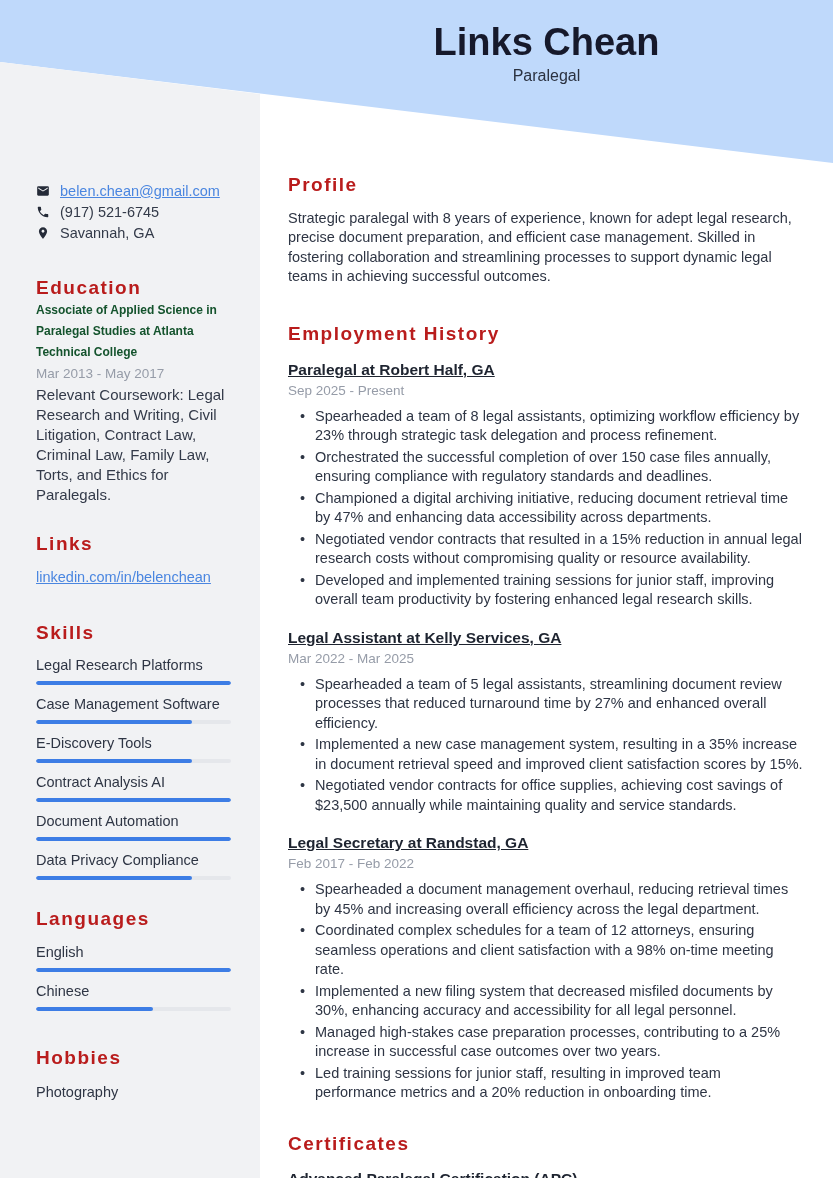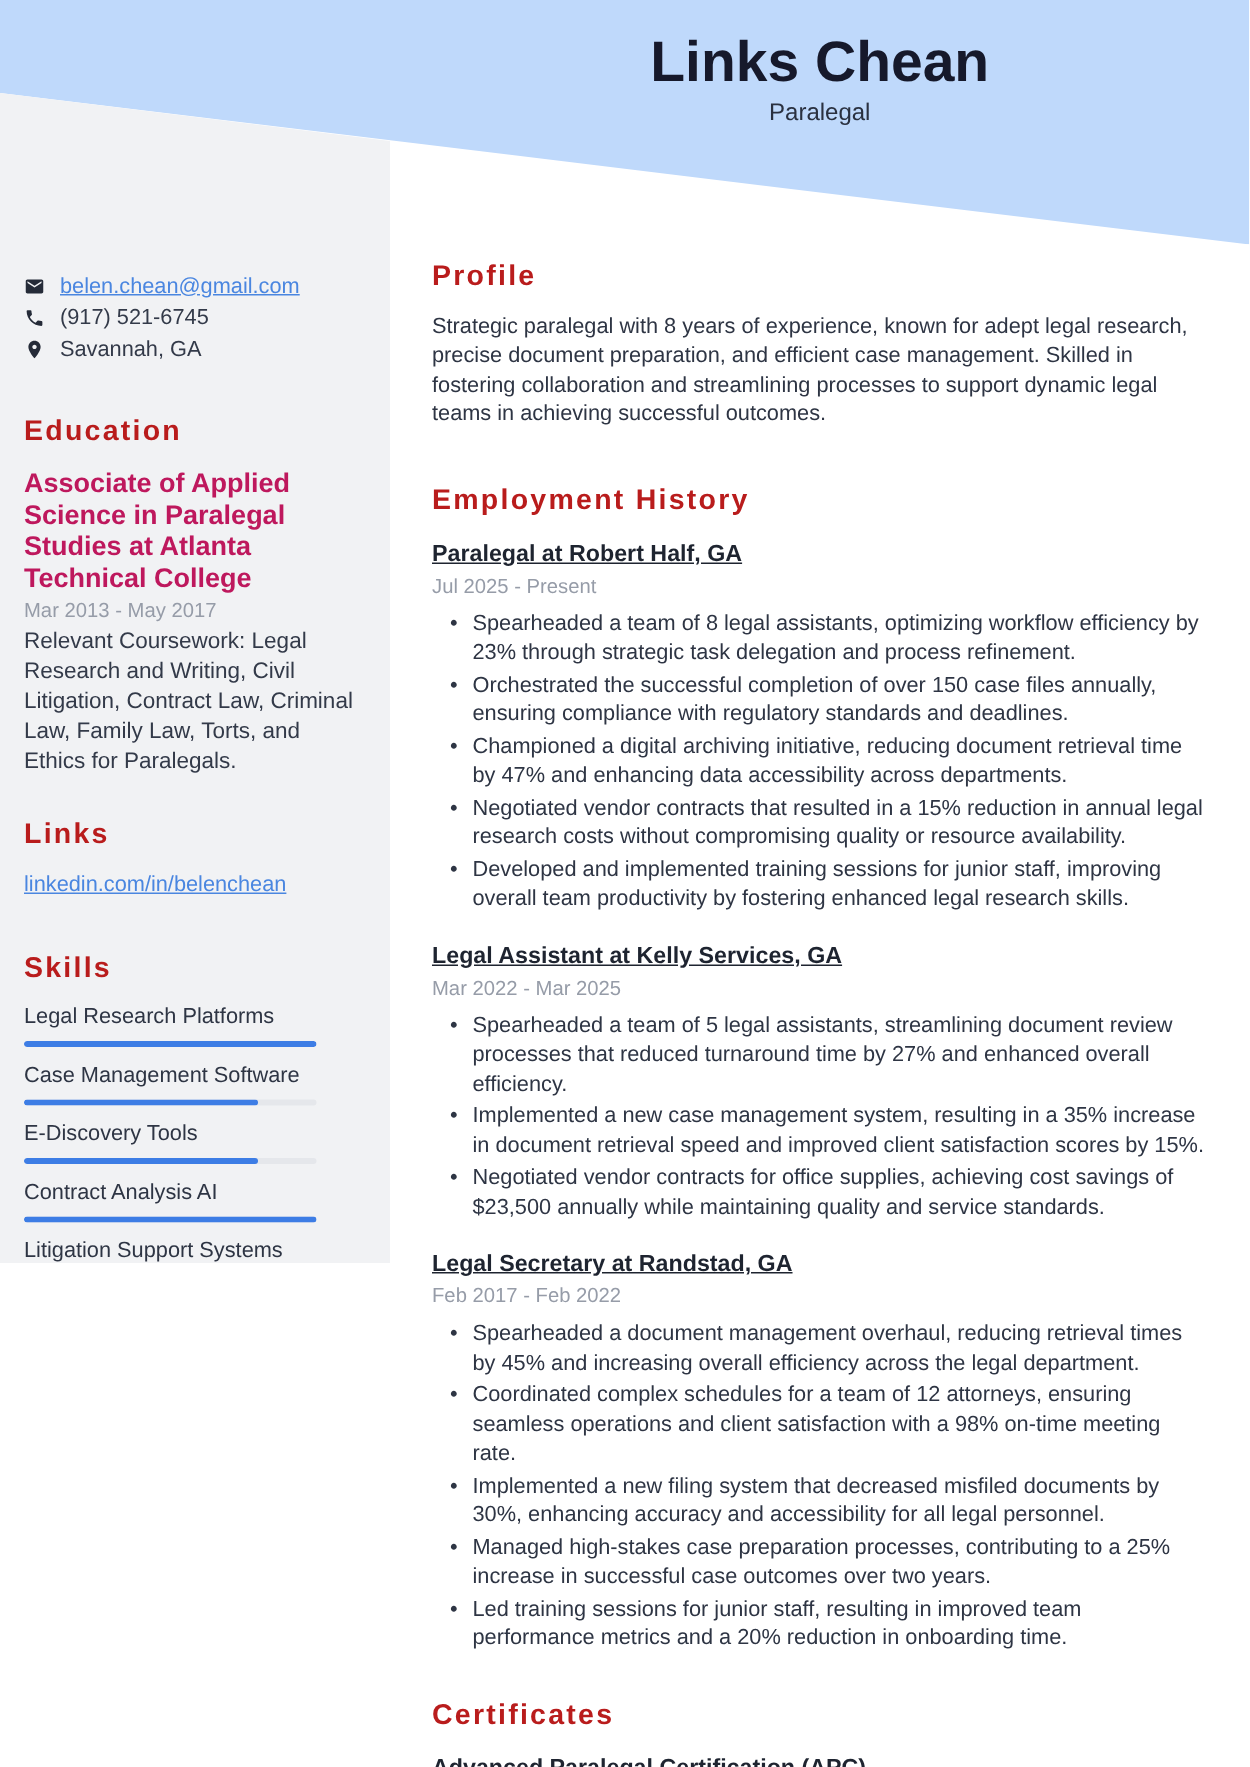--- a/index.html
+++ b/index.html
@@ -10,24 +10,24 @@
     color:#333a49; margin:0 auto;
   }
   
   .blue-band {
     position:absolute; top:0; left:0; width:833px; height:163px;
     background:#bfd9fb; z-index:1;
     clip-path: polygon(0 0, 100% 0, 100% 163px, 0 62px);
   }
   
   .sidebar {
-    position:absolute; top:0; left:0; width:260px; height:842px;
+    position:absolute; top:0; left:0; width:260px; height:1178px;
     background:#f1f2f4; z-index:2;
     clip-path: polygon(0 62px, 100% 94px, 100% 100%, 0 100%);
-    padding:180px 24px 0 16px;
+    padding:180px 24px 0 36px;
   }
   .header-text {
     position:absolute; top:22px; left:260px; right:0; z-index:3; text-align:center;
   }
   .name { font-size:38px; font-weight:bold; color:#16192b; line-height:1.1; }
   .job-subtitle { font-size:16px; color:#2a3140; margin-top:3px; }
 
   .main-col {
     position:absolute; top:0; left:288px; width:517px; z-index:2;
     padding-top:174px;
@@ -36,21 +36,21 @@
   .sec-heading {
     font-size:19px; font-weight:bold; letter-spacing:1.5px; color:#b91c1c;
     line-height:1.2;
   }
   .contact-row { display:flex; align-items:center; gap:10px; height:21px; font-size:14.5px; }
   .contact-row .icn { width:14px; height:14px; flex:0 0 14px; display:inline-block; }
   .contact-row .icn svg { width:14px; height:14px; fill:#252b38; display:block; }
   a.link { color:#4a86e0; text-decoration:underline; font-size:14.5px; cursor:pointer; }
 
   .edu-heading { margin-top:34px; }
-  .edu-degree { margin-top:12px; font-size:18px; font-weight:bold; color:#be185d; line-height:21px; }
+  .edu-degree { font-size:12px; font-weight:bold; color:#14532d; line-height:21px; }
   .date-gray { font-size:13.5px; color:#969ca8; line-height:18px; margin-top:2px; }
   .edu-desc { margin-top:2px; font-size:15px; line-height:20px; color:#333a49; }
 
   .links-heading { margin-top:28px; }
   .link-item { margin-top:12px; }
 
   .skills-heading { margin-top:36px; margin-bottom:12px; }
   .skill-item { margin-bottom:10px; }
   .skill-label { font-size:14.5px; color:#2e3544; line-height:18px; }
   .bar-track { margin-top:7px; width:195px; height:4px; background:#e5e7eb; border-radius:2px; overflow:hidden; }
@@ -144,26 +144,20 @@
           <div class="bar-fill" style="width: 80%;"></div>
         </div>
     </div>
     <div class="skill-item">
       <div class="skill-label">Contract Analysis AI</div>
       <div class="bar-track">
           <div class="bar-fill" style="width: 100%;"></div>
         </div>
     </div>
     <div class="skill-item">
-      <div class="skill-label">Litigation Support Systems</div>
-      <div class="bar-track">
-          <div class="bar-fill" style="width: 100%;"></div>
-        </div>
-    </div>
-    <div class="skill-item">
       <div class="skill-label">Document Automation</div>
       <div class="bar-track">
           <div class="bar-fill" style="width: 100%;"></div>
         </div>
     </div>
     <div class="skill-item">
       <div class="skill-label">Data Privacy Compliance</div>
       <div class="bar-track">
           <div class="bar-fill" style="width: 80%;"></div>
         </div>
@@ -190,21 +184,21 @@
 
   <div class="main-col">
 
     <div class="sec-heading">Profile</div>
     <p class="profile-para">Strategic paralegal with 8 years of experience, known for adept legal research, precise document preparation, and efficient case management. Skilled in fostering collaboration and streamlining processes to support dynamic legal teams in achieving successful outcomes.</p>
 
     <div class="sec-heading employment-heading">Employment History</div>
 
     <div class="job">
       <div class="job-title">Paralegal at Robert Half, GA</div>
-      <div class="date-gray">Jul 2025 - Present</div>
+      <div class="date-gray">Sep 2025 - Present</div>
       <ul class="bullets">
         <li>Spearheaded a team of 8 legal assistants, optimizing workflow efficiency by 23% through strategic task delegation and process refinement.</li>
         <li>Orchestrated the successful completion of over 150 case files annually, ensuring compliance with regulatory standards and deadlines.</li>
         <li>Championed a digital archiving initiative, reducing document retrieval time by 47% and enhancing data accessibility across departments.</li>
         <li>Negotiated vendor contracts that resulted in a 15% reduction in annual legal research costs without compromising quality or resource availability.</li>
         <li>Developed and implemented training sessions for junior staff, improving overall team productivity by fostering enhanced legal research skills.</li>
       </ul>
     </div>
 
     <div class="job">

